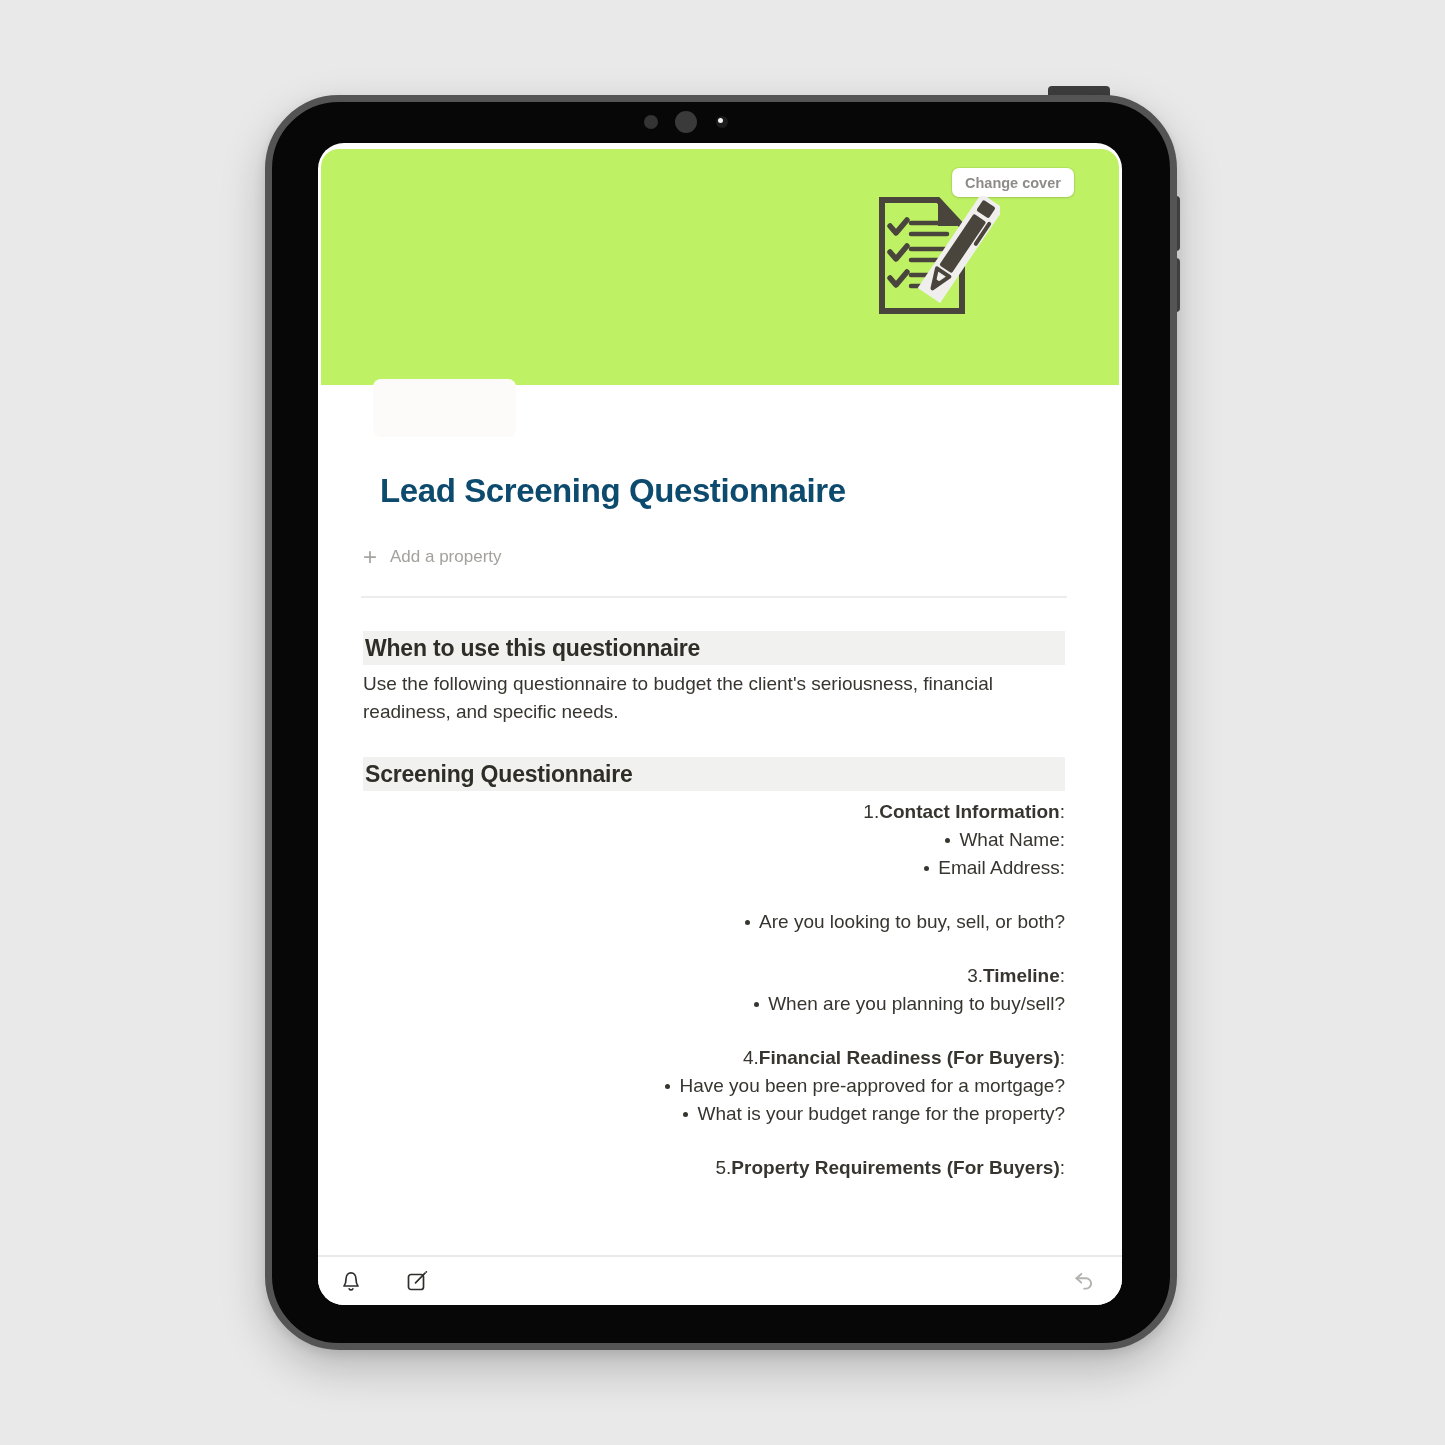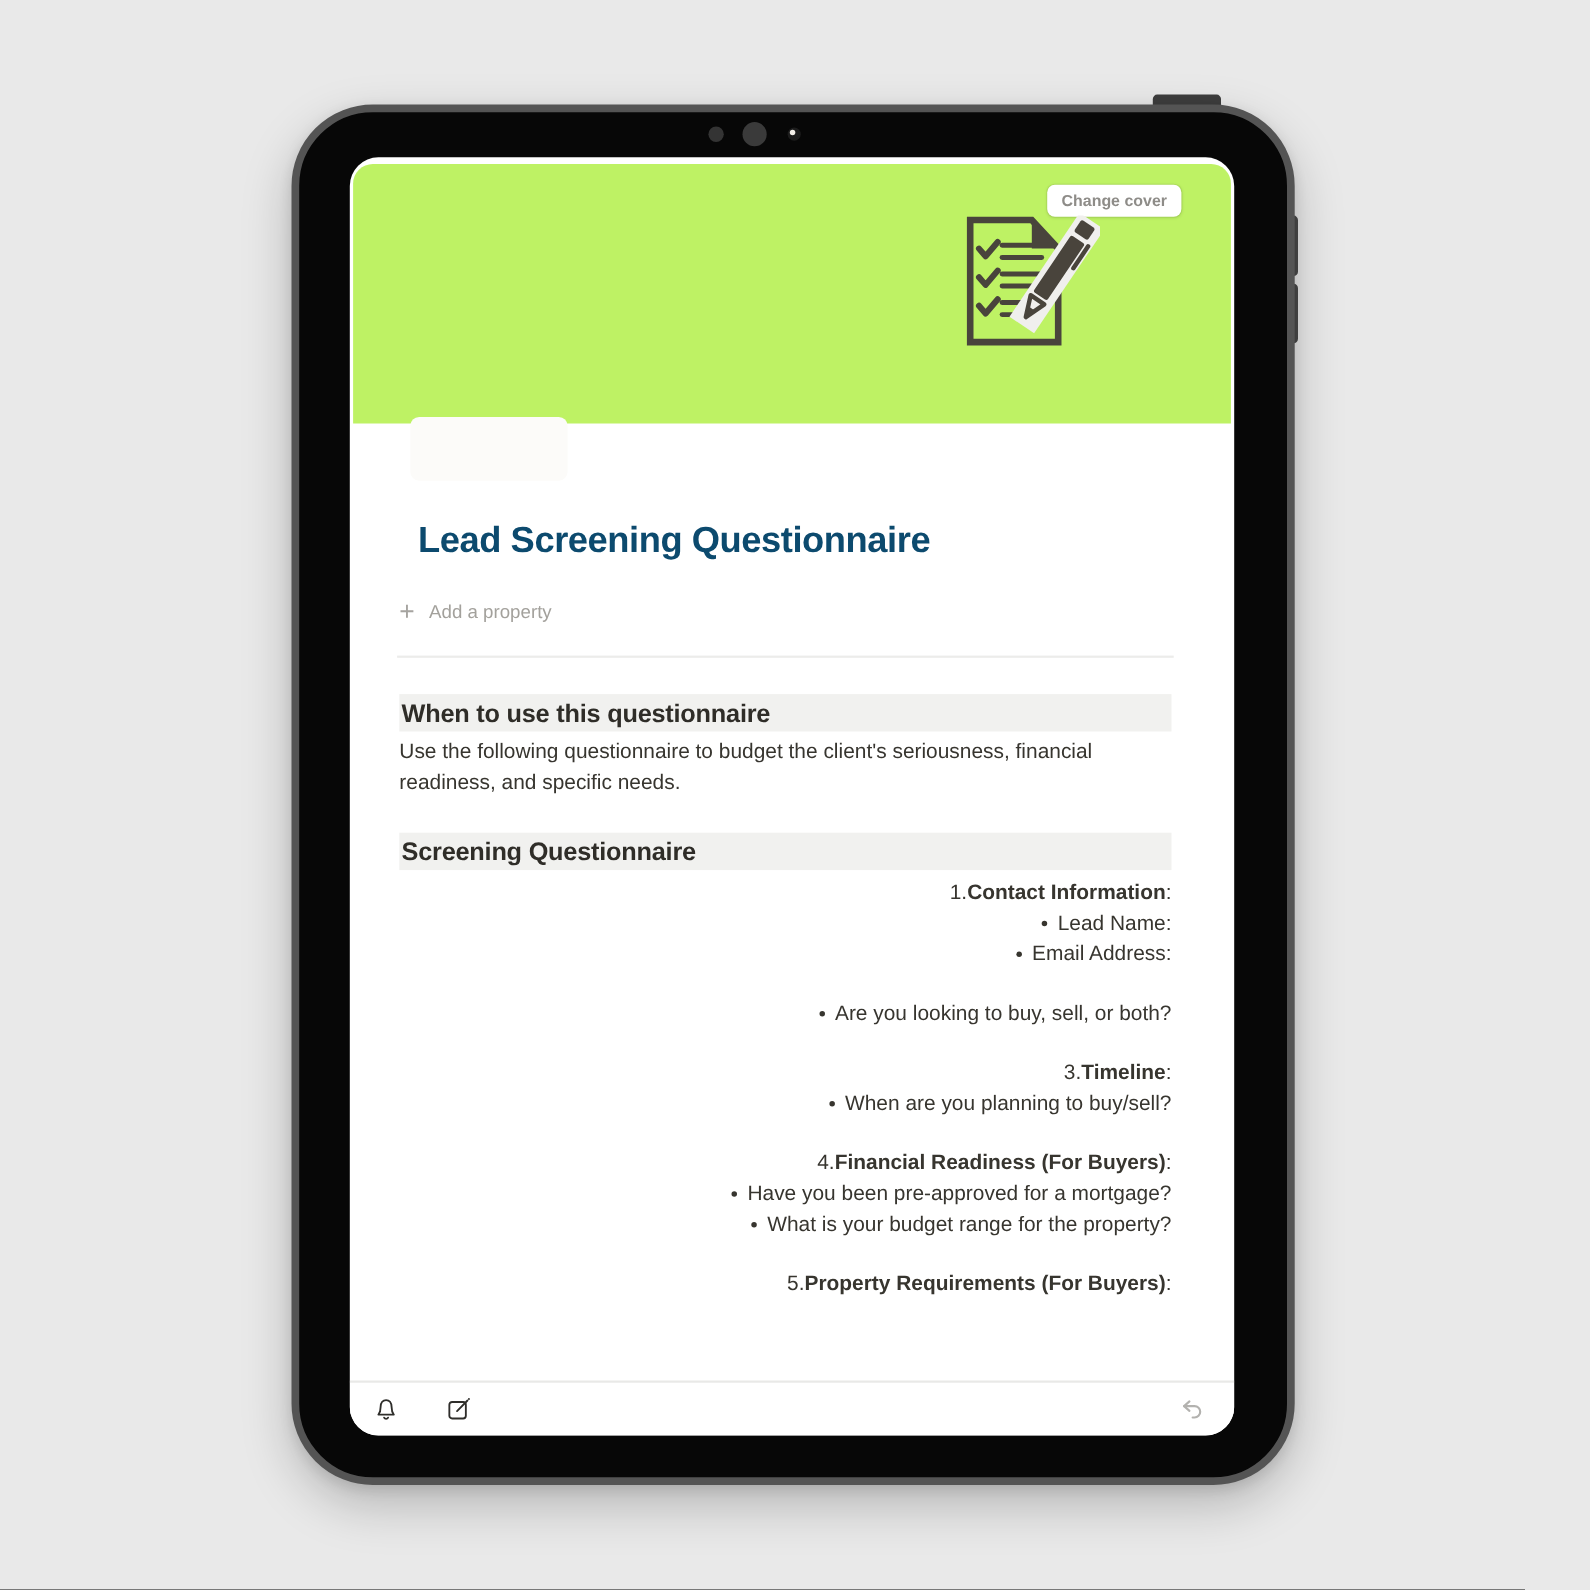--- a/index.html
+++ b/index.html
@@ -170,21 +170,21 @@
 
       <div class="callout-heading heading-1">When to use this questionnaire</div>
 
       <p class="body-para">Use the following questionnaire to budget the client's seriousness, financial readiness, and specific needs.</p>
 
       <div class="callout-heading heading-2">Screening Questionnaire</div>
 
       <div class="q-list">
           <div class="q-item">
             <div class="q-head"><span class="q-num">1.</span><strong>Contact Information</strong><span>:</span></div>
-            <div class="q-bullet"><span class="dot"></span><span>Lead Name:</span></div>
+            <div class="q-bullet"><span class="dot"></span><span>What Name:</span></div>
             <div class="q-bullet"><span class="dot"></span><span>Email Address:</span></div>
           </div>
           <div class="q-item">
             <div class="q-bullet"><span class="dot"></span><span>Are you looking to buy, sell, or both?</span></div>
           </div>
           <div class="q-item">
             <div class="q-head"><span class="q-num">3.</span><strong>Timeline</strong><span>:</span></div>
             <div class="q-bullet"><span class="dot"></span><span>When are you planning to buy/sell?</span></div>
           </div>
           <div class="q-item">

